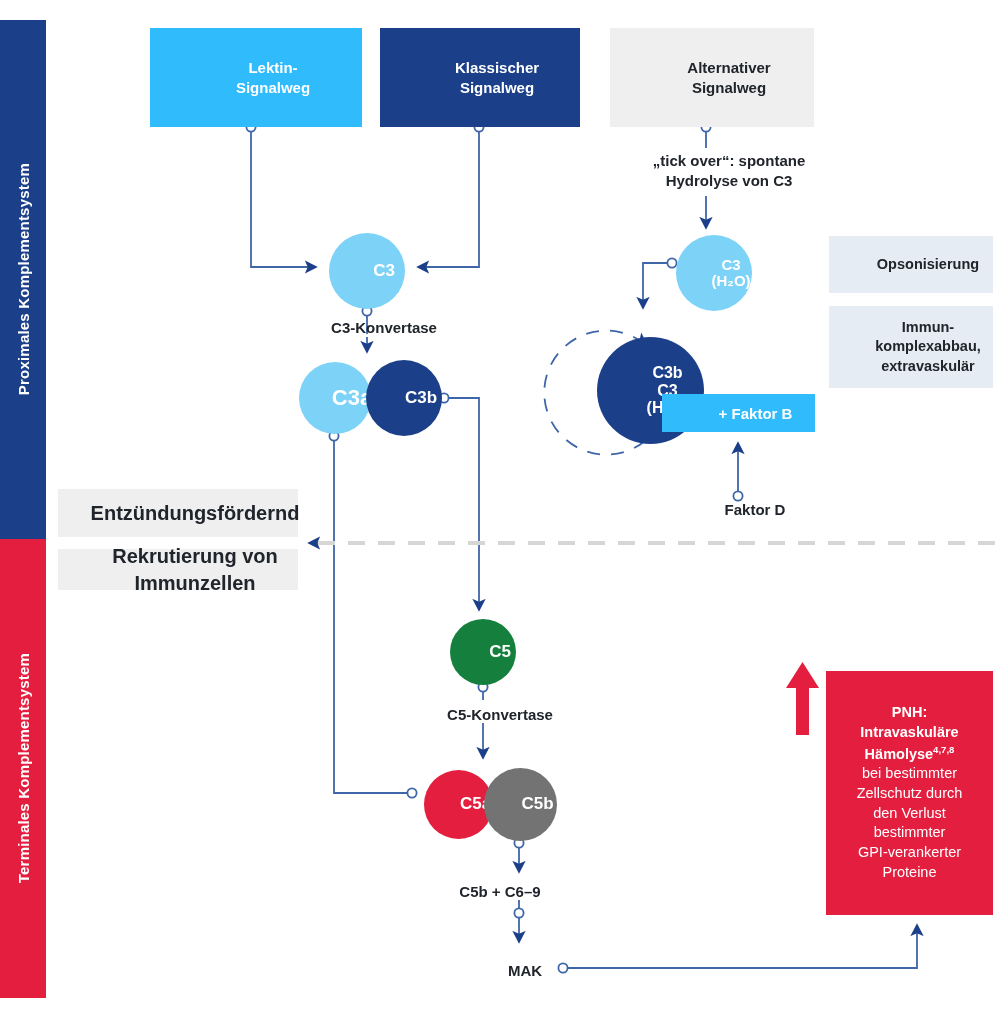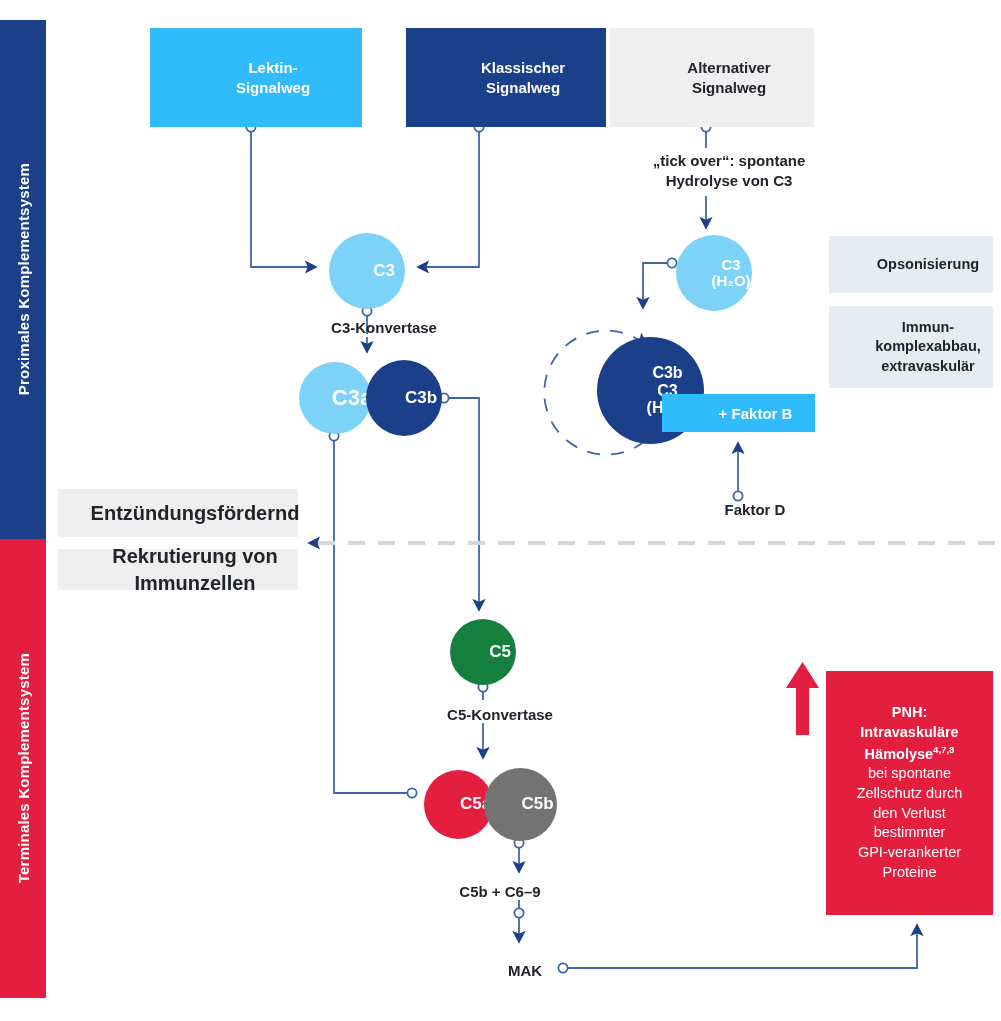--- a/index.html
+++ b/index.html
@@ -43,21 +43,21 @@
   .pathbox{
     display:flex;
     align-items:center;
     justify-content:center;
     text-align:center;
     font-weight:bold;
     font-size:15px;
     line-height:1.32;
   }
   #box-lektin{left:150px;top:28px;width:212px;height:99px;background:#2fbbfc;color:#fff;}
-  #box-klassisch{left:380px;top:28px;width:200px;height:99px;background:#1b4089;color:#fff;margin-left:26px;}
+  #box-klassisch{left:380px;top:28px;width:200px;height:99px;background:#1b4089;color:#fff;}
   #box-alternativ{left:610px;top:28px;width:204px;height:99px;background:#efefef;color:#20242b;}
 
   
   .resbox{
     display:flex;
     align-items:center;
     justify-content:center;
     text-align:center;
     font-weight:bold;
     font-size:14.5px;
@@ -314,21 +314,21 @@
     </div>
   </div>
 
   <div class="abs" id="box-pnh">
     <div>
       <div class="hd">PNH:</div>
       <div class="hd">Intravaskuläre</div>
       <div class="hd">
         <span>Hämolyse</span><sup>4,7,8</sup>
       </div>
-      <div>bei spontane</div>
+      <div>bei bestimmter</div>
       <div>Zellschutz durch</div>
       <div>den Verlust</div>
       <div>bestimmter</div>
       <div>GPI-verankerter</div>
       <div>Proteine</div>
     </div>
   </div>
 
 </div>
 

